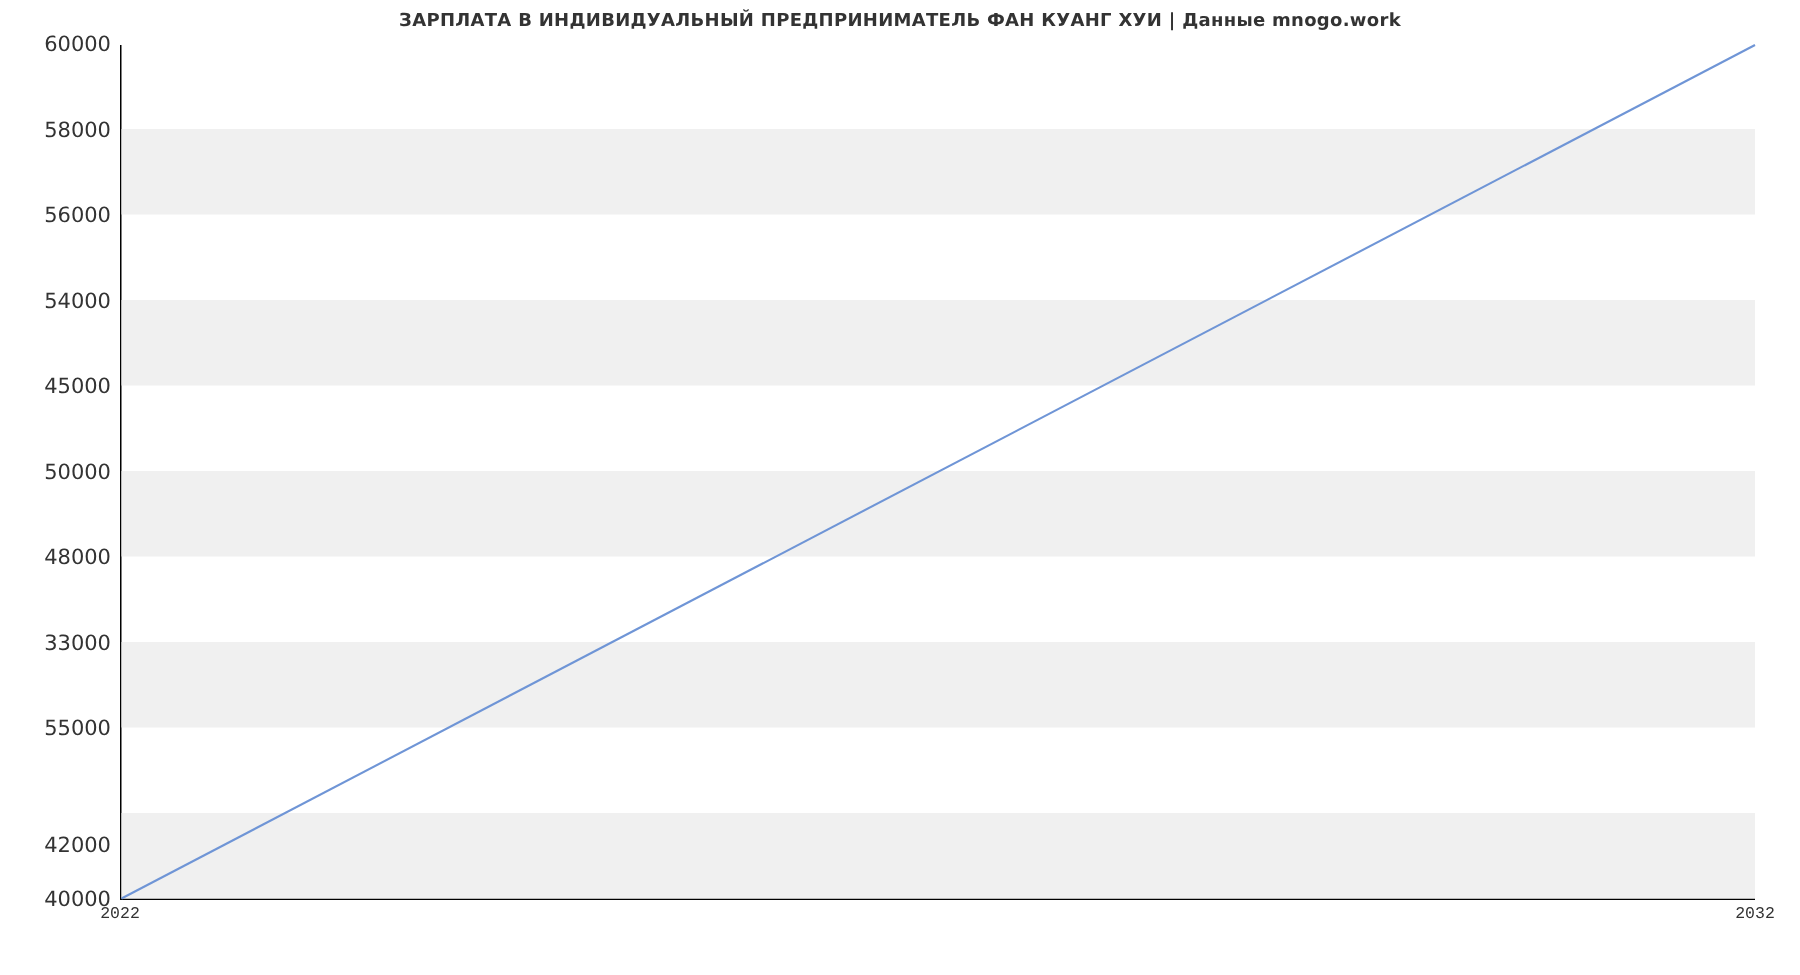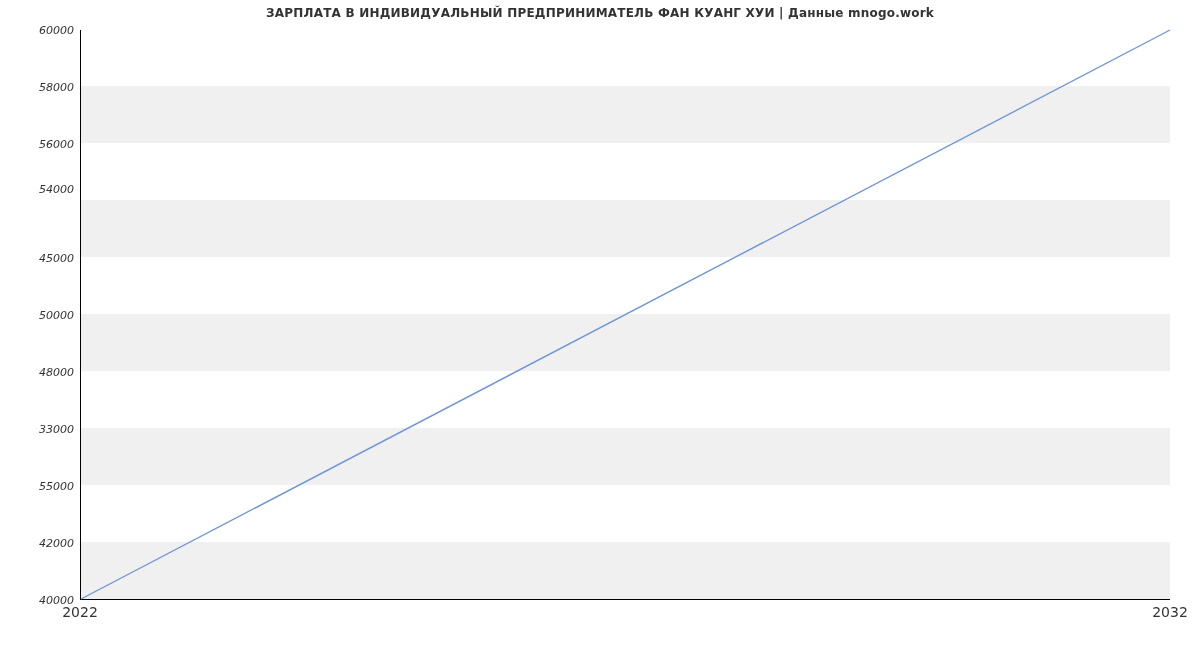--- a/index.html
+++ b/index.html
@@ -31,54 +31,54 @@
   }
   .band {
     position: absolute;
     left: 0; width: 100%;
     background: #f0f0f0;
   }
   .ytick-label {
     position: absolute;
     right: 1126px;
     transform: translateY(-50%);
-    font-size: 11px;
+    font-size: 14px;
     color: #333;
     text-align: right;
     width: 60px;
-    font-style: italic;
   }
   .xtick-label {
     position: absolute;
     top: 604px;
-    font-size: 14px;
+    font-size: 11px;
     color: #333;
     transform: translateX(-50%);
+    font-family: Liberation Mono, monospace;
   }
   .line-svg {
     position: absolute;
     left: 0; top: 0;
     width: 100%; height: 100%;
     overflow: visible;
   }
 </style>
 </head>
 <body>
 
 <div class="chart-wrap">
   <div class="title">ЗАРПЛАТА В ИНДИВИДУАЛЬНЫЙ ПРЕДПРИНИМАТЕЛЬ ФАН КУАНГ ХУИ | Данные mnogo.work</div>
 
   <div class="ytick-label" style="top:600px">40000</div>
-  <div class="ytick-label" style="top:543px">42000</div>
+  <div class="ytick-label" style="top:564px">42000</div>
   <div class="ytick-label" style="top:486px">55000</div>
   <div class="ytick-label" style="top:429px">33000</div>
   <div class="ytick-label" style="top:372px">48000</div>
   <div class="ytick-label" style="top:315px">50000</div>
   <div class="ytick-label" style="top:258px">45000</div>
-  <div class="ytick-label" style="top:189px">54000</div>
+  <div class="ytick-label" style="top:201px">54000</div>
   <div class="ytick-label" style="top:144px">56000</div>
   <div class="ytick-label" style="top:87px">58000</div>
   <div class="ytick-label" style="top:30px">60000</div>
 
   <div class="xtick-label" style="left:80px">2022</div>
   <div class="xtick-label" style="left:1170px">2032</div>
 
   <div class="plot">
 
     <div class="band" style="bottom:0px;   height:57px;"></div>

